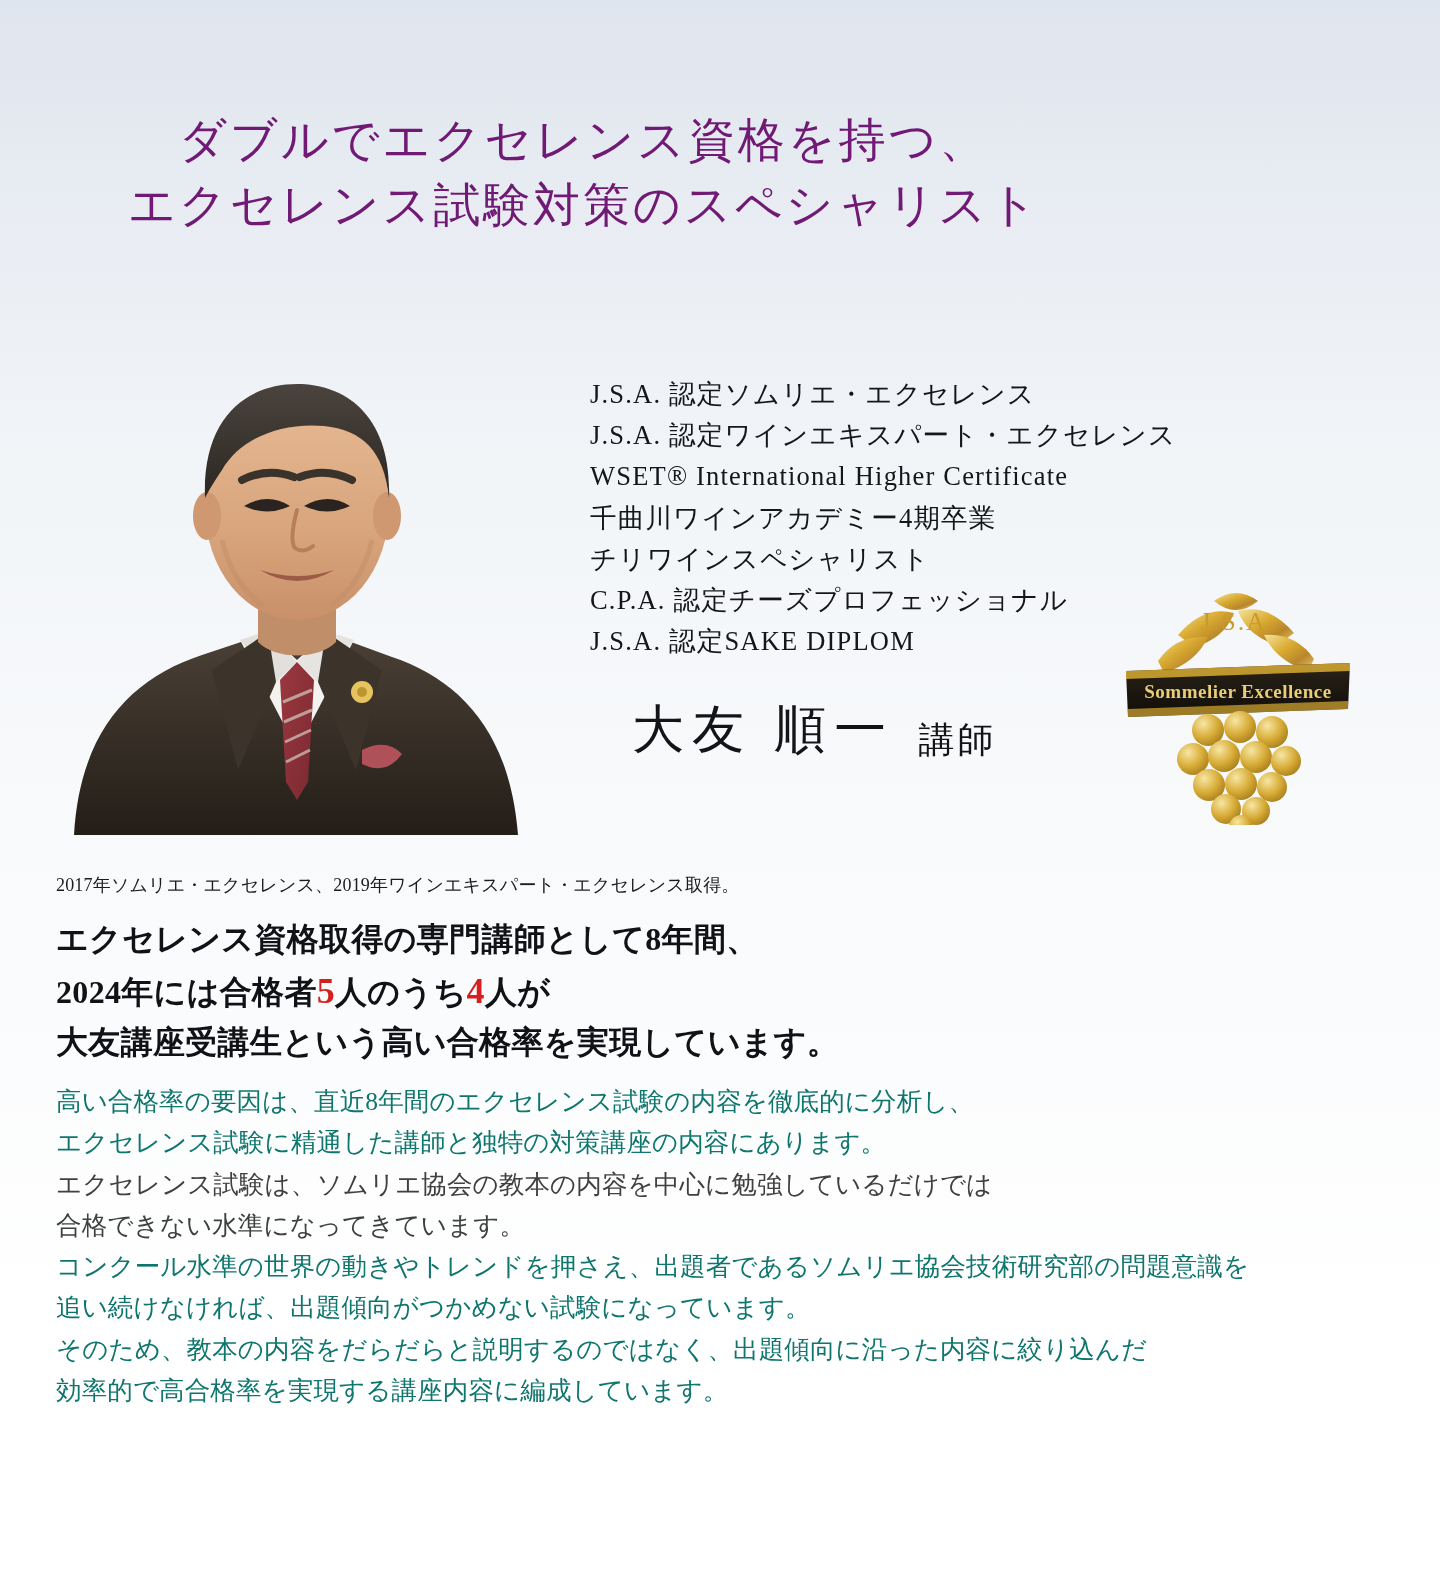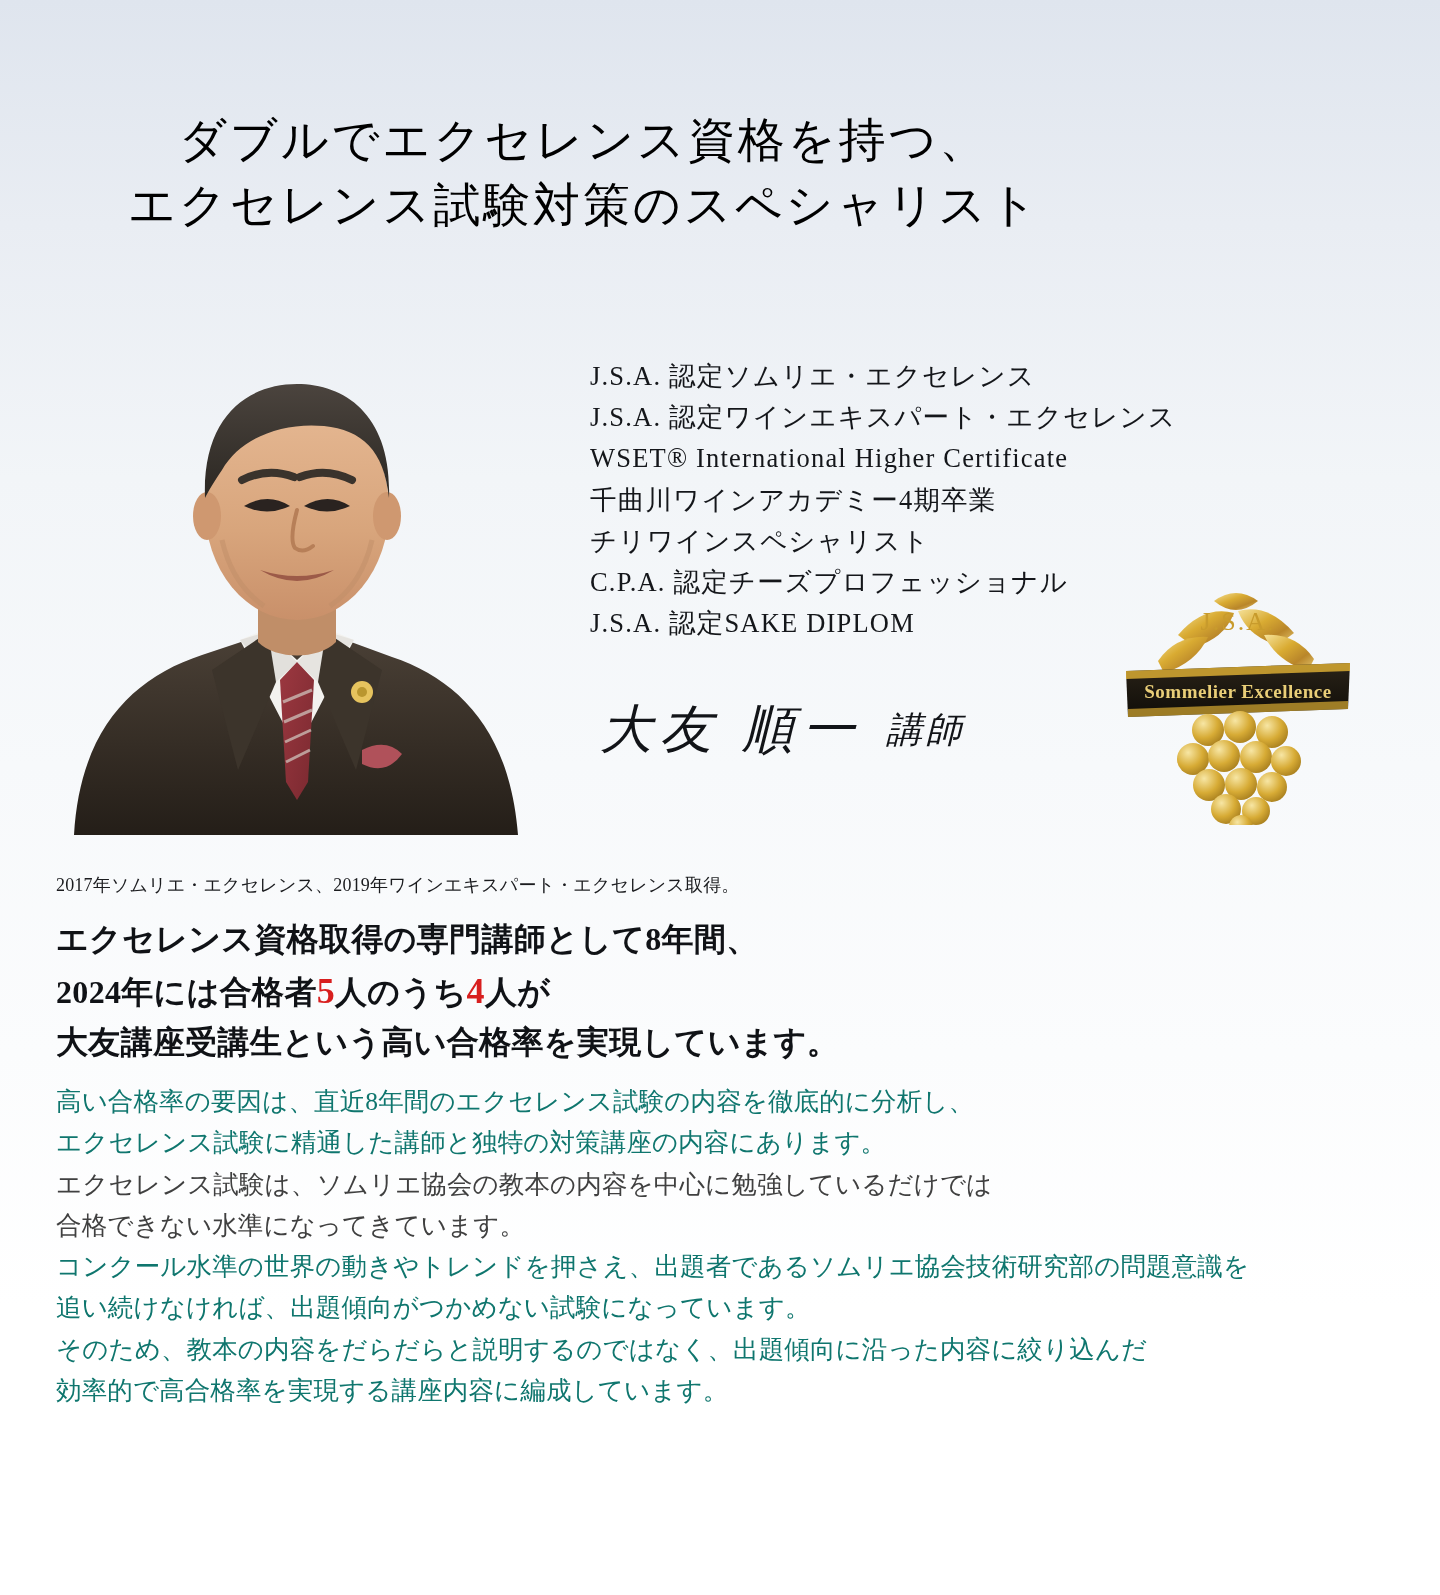--- a/index.html
+++ b/index.html
@@ -19,21 +19,21 @@
   
   .headline {
     position: absolute;
     top: 108px;
     left: 0;
     width: 1168px;
     text-align: center;
     line-height: 1.38;
     letter-spacing: 0.06em;
     font-size: 47px;
-    color: #000000;
+    color: #701a75;
     font-family: "Liberation Serif", "DejaVu Serif", serif;
   }
   .headline .line {
     display: block;
     white-space: nowrap;
   }
 
   
   .portrait {
     position: absolute;
@@ -44,39 +44,38 @@
     overflow: hidden;
   }
   .portrait svg {
     display: block;
   }
 
   
   .credentials {
     position: absolute;
     left: 590px;
-    top: 356px;
+    top: 374px;
     width: 720px;
   }
   .credentials .cred-line {
     font-size: 26.5px;
     line-height: 1.555;
     letter-spacing: 0.045em;
     color: #14161a;
     white-space: nowrap;
   }
 
   
   .name-row {
     position: absolute;
-    left: 600px;
+    left: 632px;
     top: 695px;
     display: flex;
-    align-items: center;
-    font-style: italic;
+    align-items: flex-end;
   }
   .name-main {
     font-size: 52px;
     letter-spacing: 0.16em;
     color: #121418;
   }
   .name-title {
     font-size: 36px;
     letter-spacing: 0.08em;
     margin-left: 24px;

